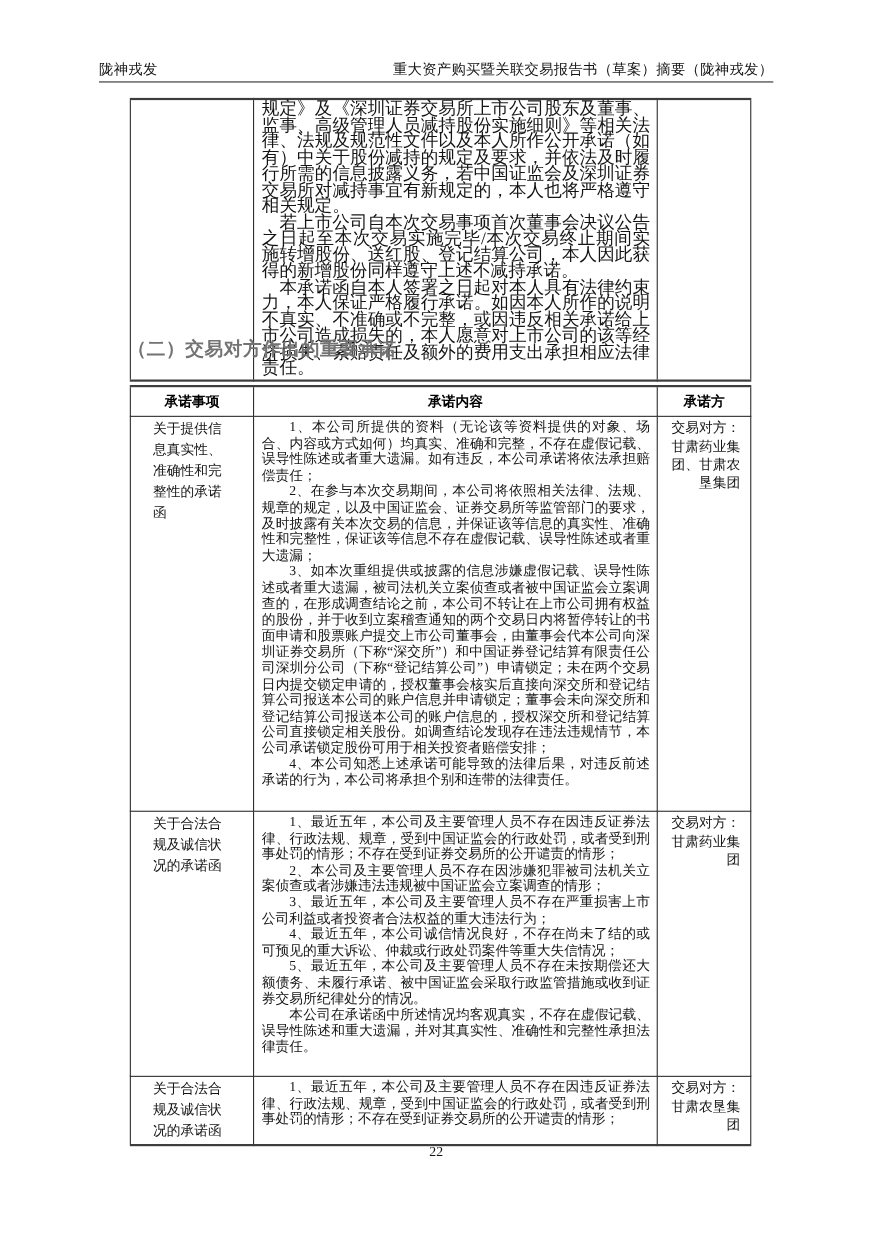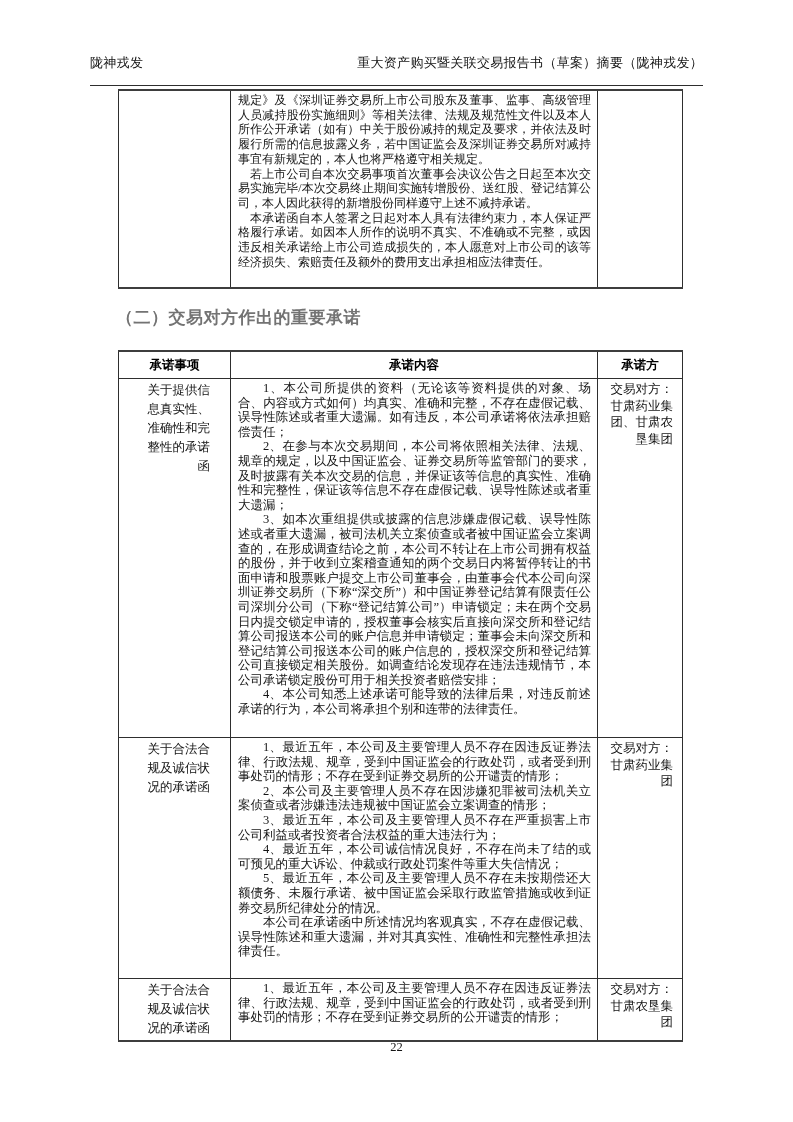--- a/index.html
+++ b/index.html
@@ -7,47 +7,47 @@
     width:793px;height:1122px;background:#ffffff;position:relative;
     font-family:"Liberation Serif","DejaVu Serif",serif;color:#141414;
     -webkit-font-smoothing:antialiased;
   }
   .page{position:absolute;inset:0;width:793px;height:1122px;background:#fff;overflow:hidden;}
 
   
   .doc-header{
     position:absolute;top:50px;left:90px;width:613px;height:22px;
     display:flex;justify-content:space-between;align-items:flex-end;
-    border-bottom:1.6px solid #2e2e2e;padding-bottom:13px;
+    border-bottom:1.6px solid #2e2e2e;padding-bottom:2px;
     font-size:13px;letter-spacing:.3px;
   }
 
   
   .tbl{border-collapse:collapse;table-layout:fixed;width:564px;}
   .tbl td,.tbl th{border:1px solid #2e2e2e;vertical-align:top;}
   .tbl{border-top:2.5px solid #3d3d3d;border-bottom:2.5px solid #3d3d3d;}
 
   .cont-table{position:absolute;left:118px;top:89px;}
-  .cont-table td{font-size:12px;line-height:14.7px;}
+  .cont-table td{font-size:16px;line-height:14.7px;}
   .cont-table .cell-content{padding:2px 6px 2px 7px;height:192px;}
 
   .section-heading{
     position:absolute;left:116px;top:306px;width:560px;
     font-family:"Liberation Sans","DejaVu Sans",sans-serif;
     font-weight:bold;font-size:17px;color:#737373;letter-spacing:.5px;
   }
 
   .main-table{position:absolute;left:118px;top:350px;}
   .main-table th{
     font-family:"Liberation Sans","DejaVu Sans",sans-serif;
     font-weight:bold;font-size:12.5px;text-align:center;vertical-align:middle;
     height:24px;padding:1px 19px;color:#000;
   }
   .cell-item{
-    text-align:right;vertical-align:middle;
+    text-align:left;vertical-align:middle;
     font-size:12.5px;line-height:19px;padding:2px 20px;
   }
   .cell-content{
     font-size:12.5px;line-height:14.6px;text-align:justify;
     padding:2px 6px 2px 7px;
   }
   .cell-party{
     text-align:right;vertical-align:middle;
     font-size:12.5px;line-height:16.5px;padding:2px 9px;
   }

